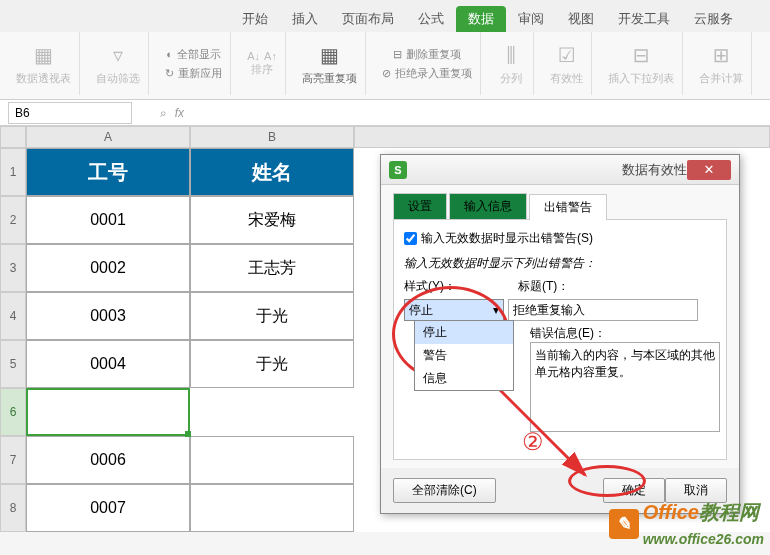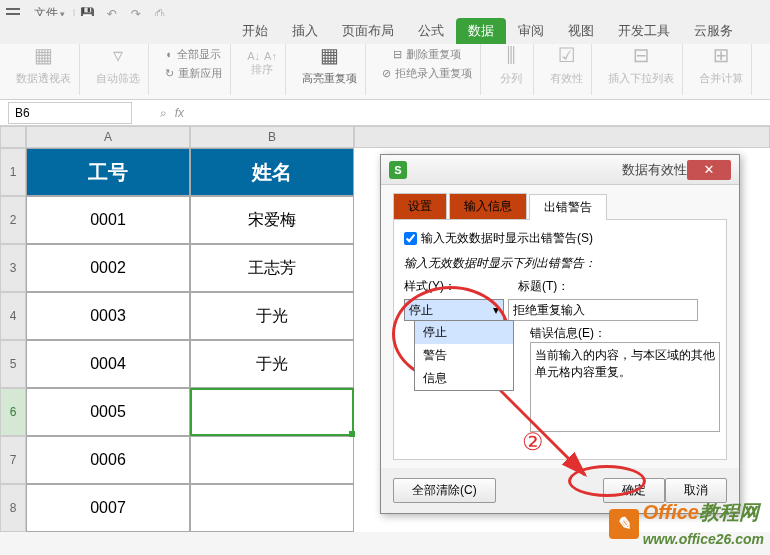--- a/index.html
+++ b/index.html
@@ -47,21 +47,21 @@
     .selected-cell::after { content: ''; position: absolute; right: -3px; bottom: -3px; width: 6px; height: 6px; background: #3ba23b; }
     .row-head.sel { background: #d4e8d4; color: #3a7a3a; }
     
     .dialog { position: absolute; left: 380px; top: 154px; width: 360px; background: #f0f0f0; border: 1px solid #888; box-shadow: 2px 2px 8px rgba(0,0,0,0.3); }
     .dlg-title { height: 30px; background: linear-gradient(#fafafa,#e8e8e8); display: flex; align-items: center; padding: 0 8px; border-bottom: 1px solid #ccc; }
     .dlg-title-icon { width: 18px; height: 18px; background: #3ba23b; border-radius: 3px; margin-right: 6px; display: flex; align-items: center; justify-content: center; color: white; font-size: 11px; font-weight: bold; }
     .dlg-title-text { flex: 1; font-size: 13px; color: #444; text-align: right; }
     .dlg-close { width: 44px; height: 20px; background: #c75050; border-radius: 2px; color: white; display: flex; align-items: center; justify-content: center; font-size: 13px; cursor: pointer; }
     .dlg-body { padding: 8px 12px; background: #f8f8f8; }
     .dlg-tabs { display: flex; border-bottom: 1px solid #ccc; }
-    .dlg-tab { padding: 4px 14px; border: 1px solid #ccc; border-bottom: none; background: #c2410c; font-size: 12px; margin-right: 2px; cursor: pointer; }
+    .dlg-tab { padding: 4px 14px; border: 1px solid #ccc; border-bottom: none; background: #15803d; font-size: 12px; margin-right: 2px; cursor: pointer; }
     .dlg-tab.active { background: white; position: relative; top: 1px; }
     .dlg-content { background: white; border: 1px solid #ccc; border-top: none; padding: 10px; min-height: 240px; position: relative; }
     .dlg-check { display: flex; align-items: center; gap: 4px; font-size: 12px; margin-bottom: 8px; }
     .dlg-sub { font-size: 12px; margin-bottom: 6px; font-style: italic; }
     .dlg-row { display: flex; gap: 4px; margin-bottom: 4px; }
     .dlg-lbl { font-size: 12px; }
     .dlg-select { width: 100px; height: 22px; border: 1px solid #888; font-size: 12px; padding: 0 4px; background: linear-gradient(#fff,#eee); display: flex; align-items: center; justify-content: space-between; }
     .dlg-select.open { background: #d0e4ff; }
     .dlg-input { height: 22px; border: 1px solid #aaa; font-size: 12px; padding: 0 4px; }
     .dlg-dropdown { position: absolute; left: 20px; top: 100px; width: 100px; background: white; border: 1px solid #888; z-index: 5; }
@@ -94,21 +94,21 @@
       <span></span>
     </div>
   <span class="menu-item"><span>文件</span><span class="dropdown-arrow">▾</span></span>
   <span style="color:#ccc">|</span>
   <span class="qat-icon">💾</span>
   <span class="qat-icon">↶</span>
   <span class="qat-icon">↷</span>
   <span class="qat-icon">⎙</span>
 </div>
 
-<div class="ribbon-tabs" style="position:absolute;top:16px;left:0;right:0;height:28px;pointer-events:none;">
+<div class="ribbon-tabs" style="position:absolute;top:4px;left:0;right:0;height:28px;pointer-events:none;">
   <div style="pointer-events:auto;display:flex;">
     <div class="ribbon-tab">开始</div>
     <div class="ribbon-tab">插入</div>
     <div class="ribbon-tab">页面布局</div>
     <div class="ribbon-tab">公式</div>
     <div class="ribbon-tab active">数据</div>
     <div class="ribbon-tab">审阅</div>
     <div class="ribbon-tab">视图</div>
     <div class="ribbon-tab">开发工具</div>
     <div class="ribbon-tab">云服务</div>
@@ -228,21 +228,20 @@
       <div class="cell col-a">0003</div>
       <div class="cell col-b">于光</div>
     </div>
   <div class="sheet-row row-hn">
       <div class="row-head">5</div>
       <div class="cell col-a">0004</div>
       <div class="cell col-b">于光</div>
     </div>
   <div class="sheet-row row-hn">
       <div class="row-head sel">6</div>
-      <div class="cell col-a">0005</div>
       <div class="cell col-b selected-cell"></div>
     </div>
   <div class="sheet-row row-hn">
       <div class="row-head">7</div>
       <div class="cell col-a">0006</div>
       <div class="cell col-b"></div>
     </div>
   <div class="sheet-row row-hn">
       <div class="row-head">8</div>
       <div class="cell col-a">0007</div>

